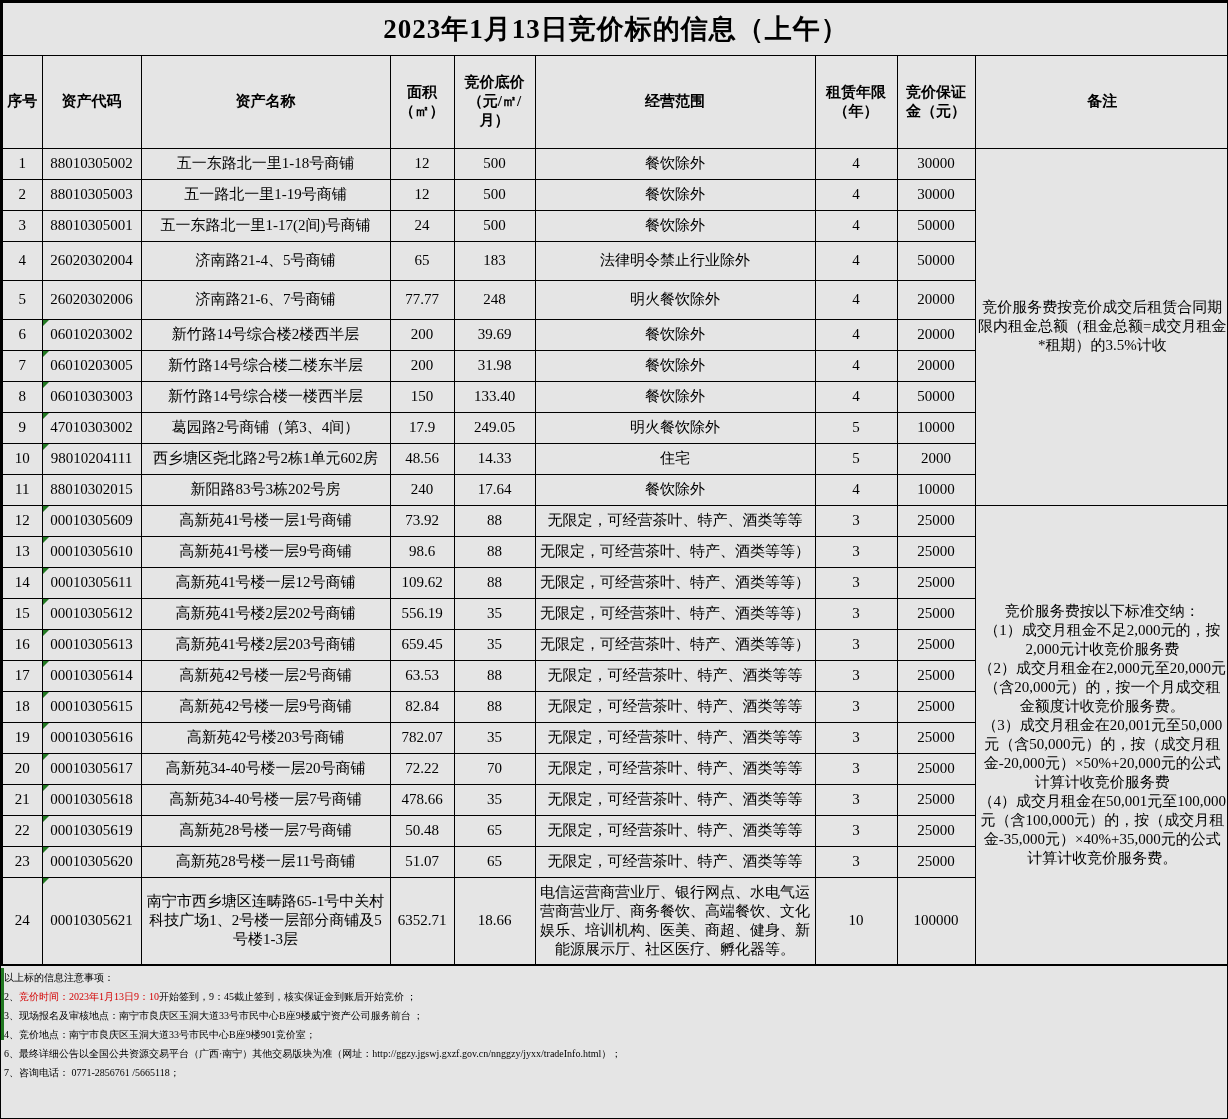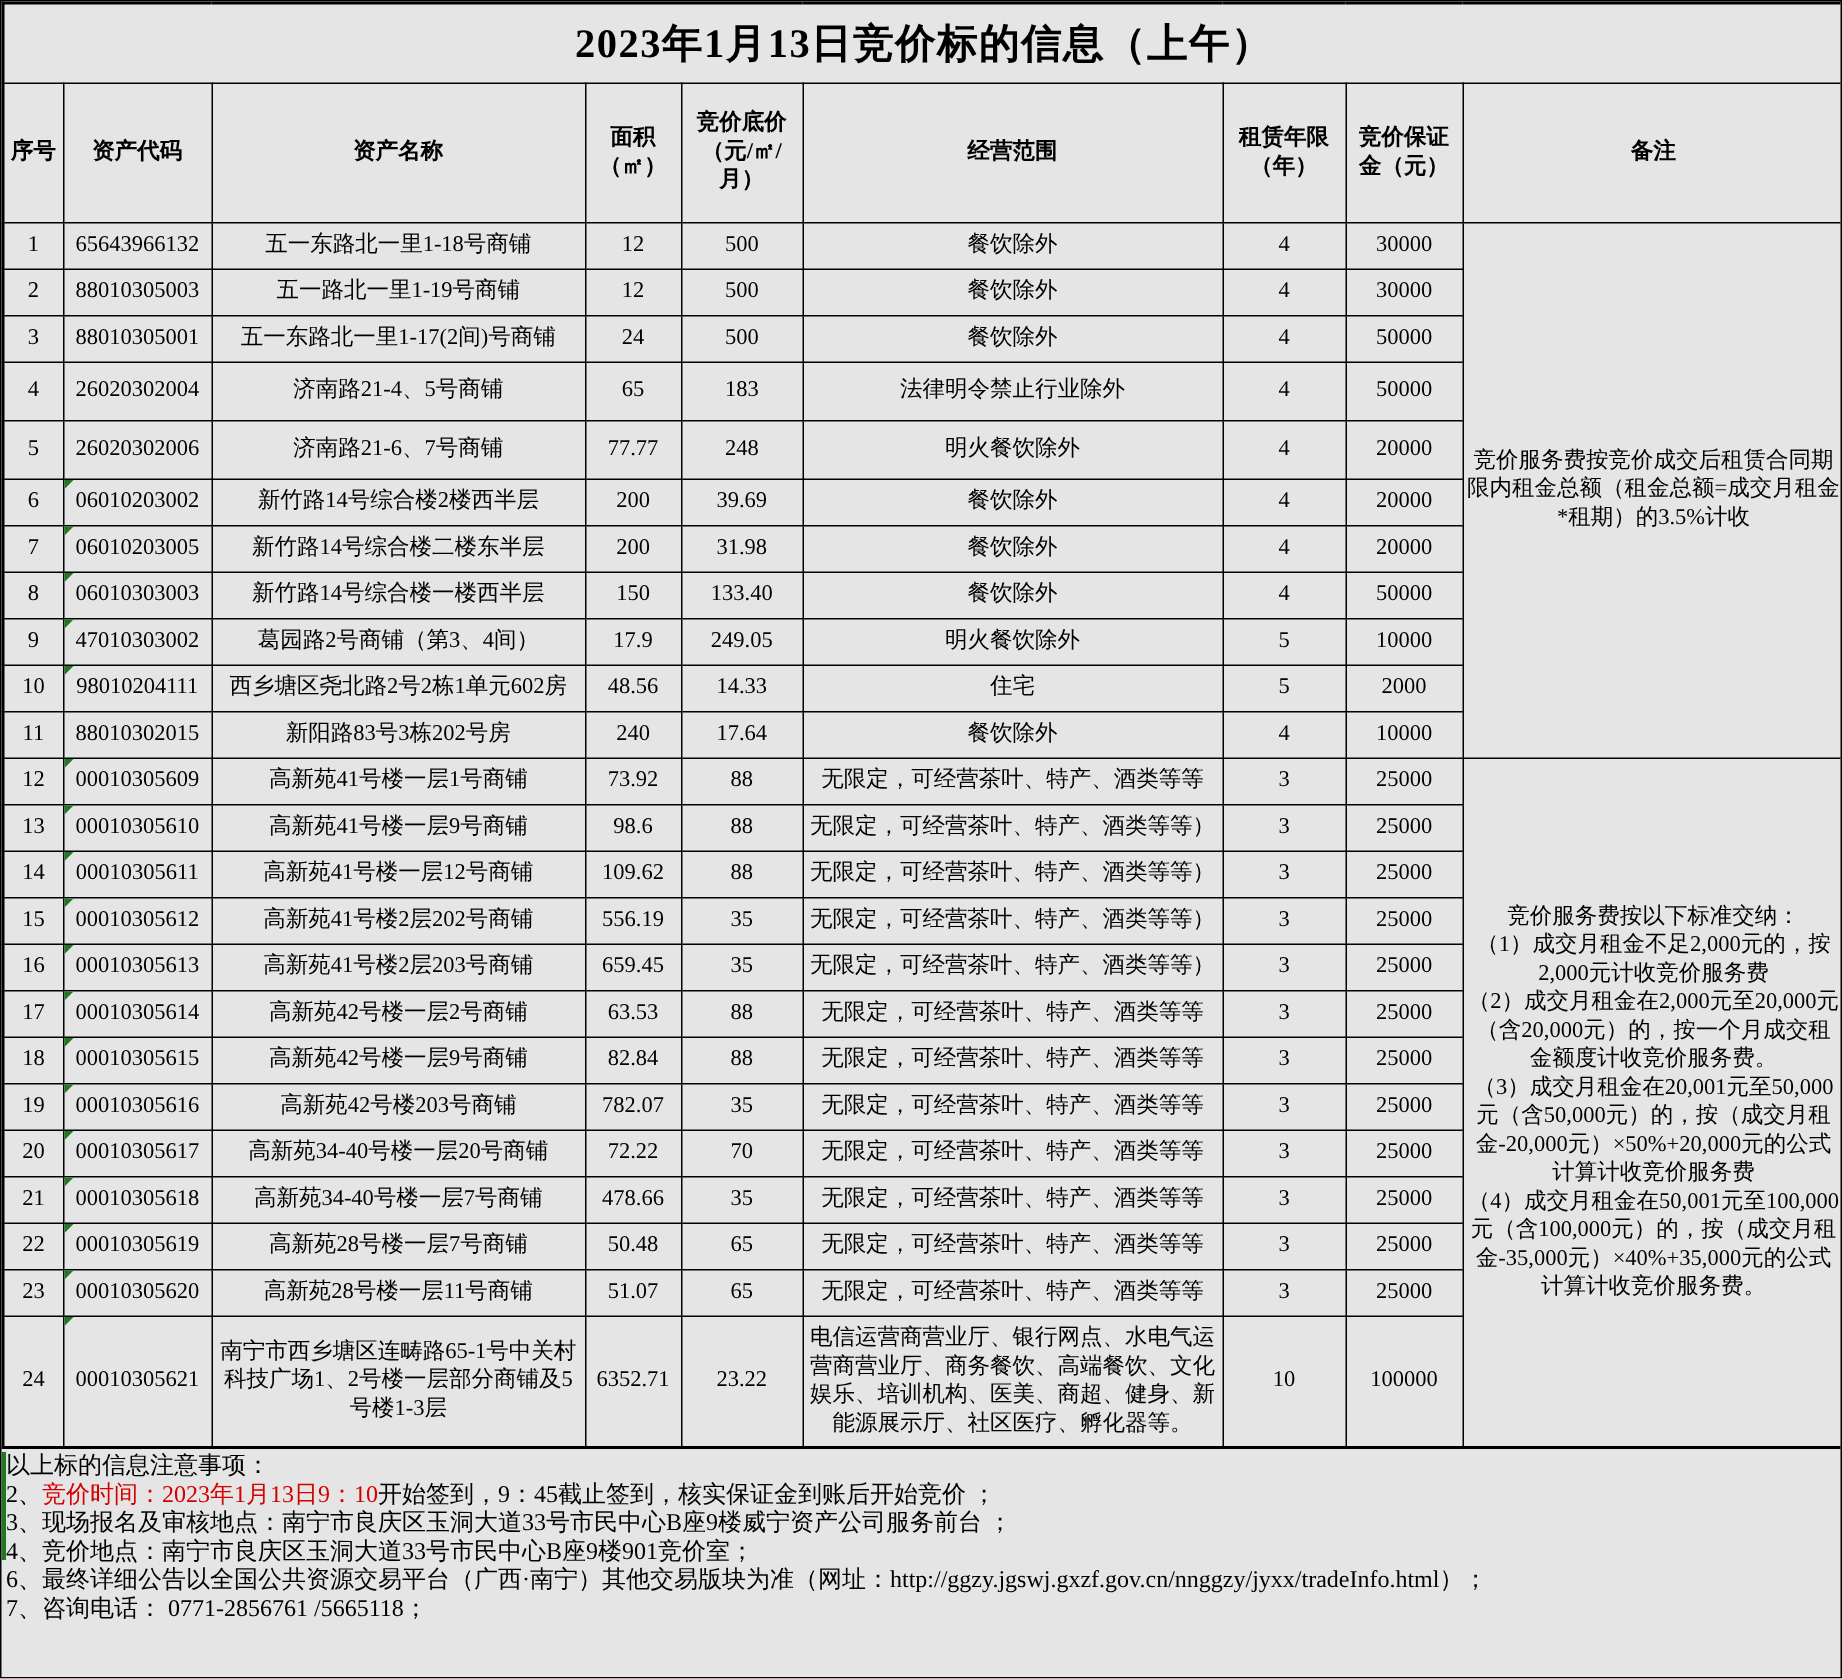--- a/index.html
+++ b/index.html
@@ -67,21 +67,21 @@
   td.long-scope{
     text-align:justify;
     font-size:14px;
     line-height:17px;
     padding:2px 5px;
     font-family:Liberation Serif, serif;
   }
   .notes{
     position:relative;
     padding:2px 4px 0 3px;
-    font-size:16px;
+    font-size:10px;
     line-height:19px;
   }
   .notes .red{ color:var(--red); }
   .note-line{ white-space:nowrap; }
   .green-strip{
     position:absolute;
     left:0; top:2px;
     width:3px; height:72px;
     background:var(--green);
   }
@@ -120,21 +120,21 @@
         <th>租赁年限
 （年）</th>
         <th>竞价保证
 金（元）</th>
         <th>备注</th>
       </tr>
     </thead>
     <tbody id="table-body">
         <tr>
           <td>1</td>
-          <td>65643966132</td>
+          <td>88010305002</td>
           <td>五一东路北一里1-18号商铺</td>
           <td>12</td>
           <td>500</td>
           <td>餐饮除外</td>
           <td>4</td>
           <td>30000</td>
           <td rowspan="11" class="remark">竞价服务费按竞价成交后租赁合同期限内租金总额（租金总额=成交月租金*租期）的3.5%计收</td>
         </tr>
         <tr>
           <td>2</td>
@@ -359,21 +359,21 @@
           <td>65</td>
           <td>无限定，可经营茶叶、特产、酒类等等</td>
           <td>3</td>
           <td>25000</td>
         </tr>
         <tr class="xtall">
           <td>24</td>
           <td class="rel"><span class="tri"></span>00010305621</td>
           <td>南宁市西乡塘区连畴路65-1号中关村科技广场1、2号楼一层部分商铺及5号楼1-3层</td>
           <td>6352.71</td>
-          <td>23.22</td>
+          <td>18.66</td>
           <td class="long-scope">电信运营商营业厅、银行网点、水电气运营商营业厅、商务餐饮、高端餐饮、文化娱乐、培训机构、医美、商超、健身、新能源展示厅、社区医疗、孵化器等。</td>
           <td>10</td>
           <td>100000</td>
         </tr>
       </tbody>
   </table>
 
   <div class="notes">
     <span class="green-strip"></span>
     <div class="note-line">以上标的信息注意事项：</div>

